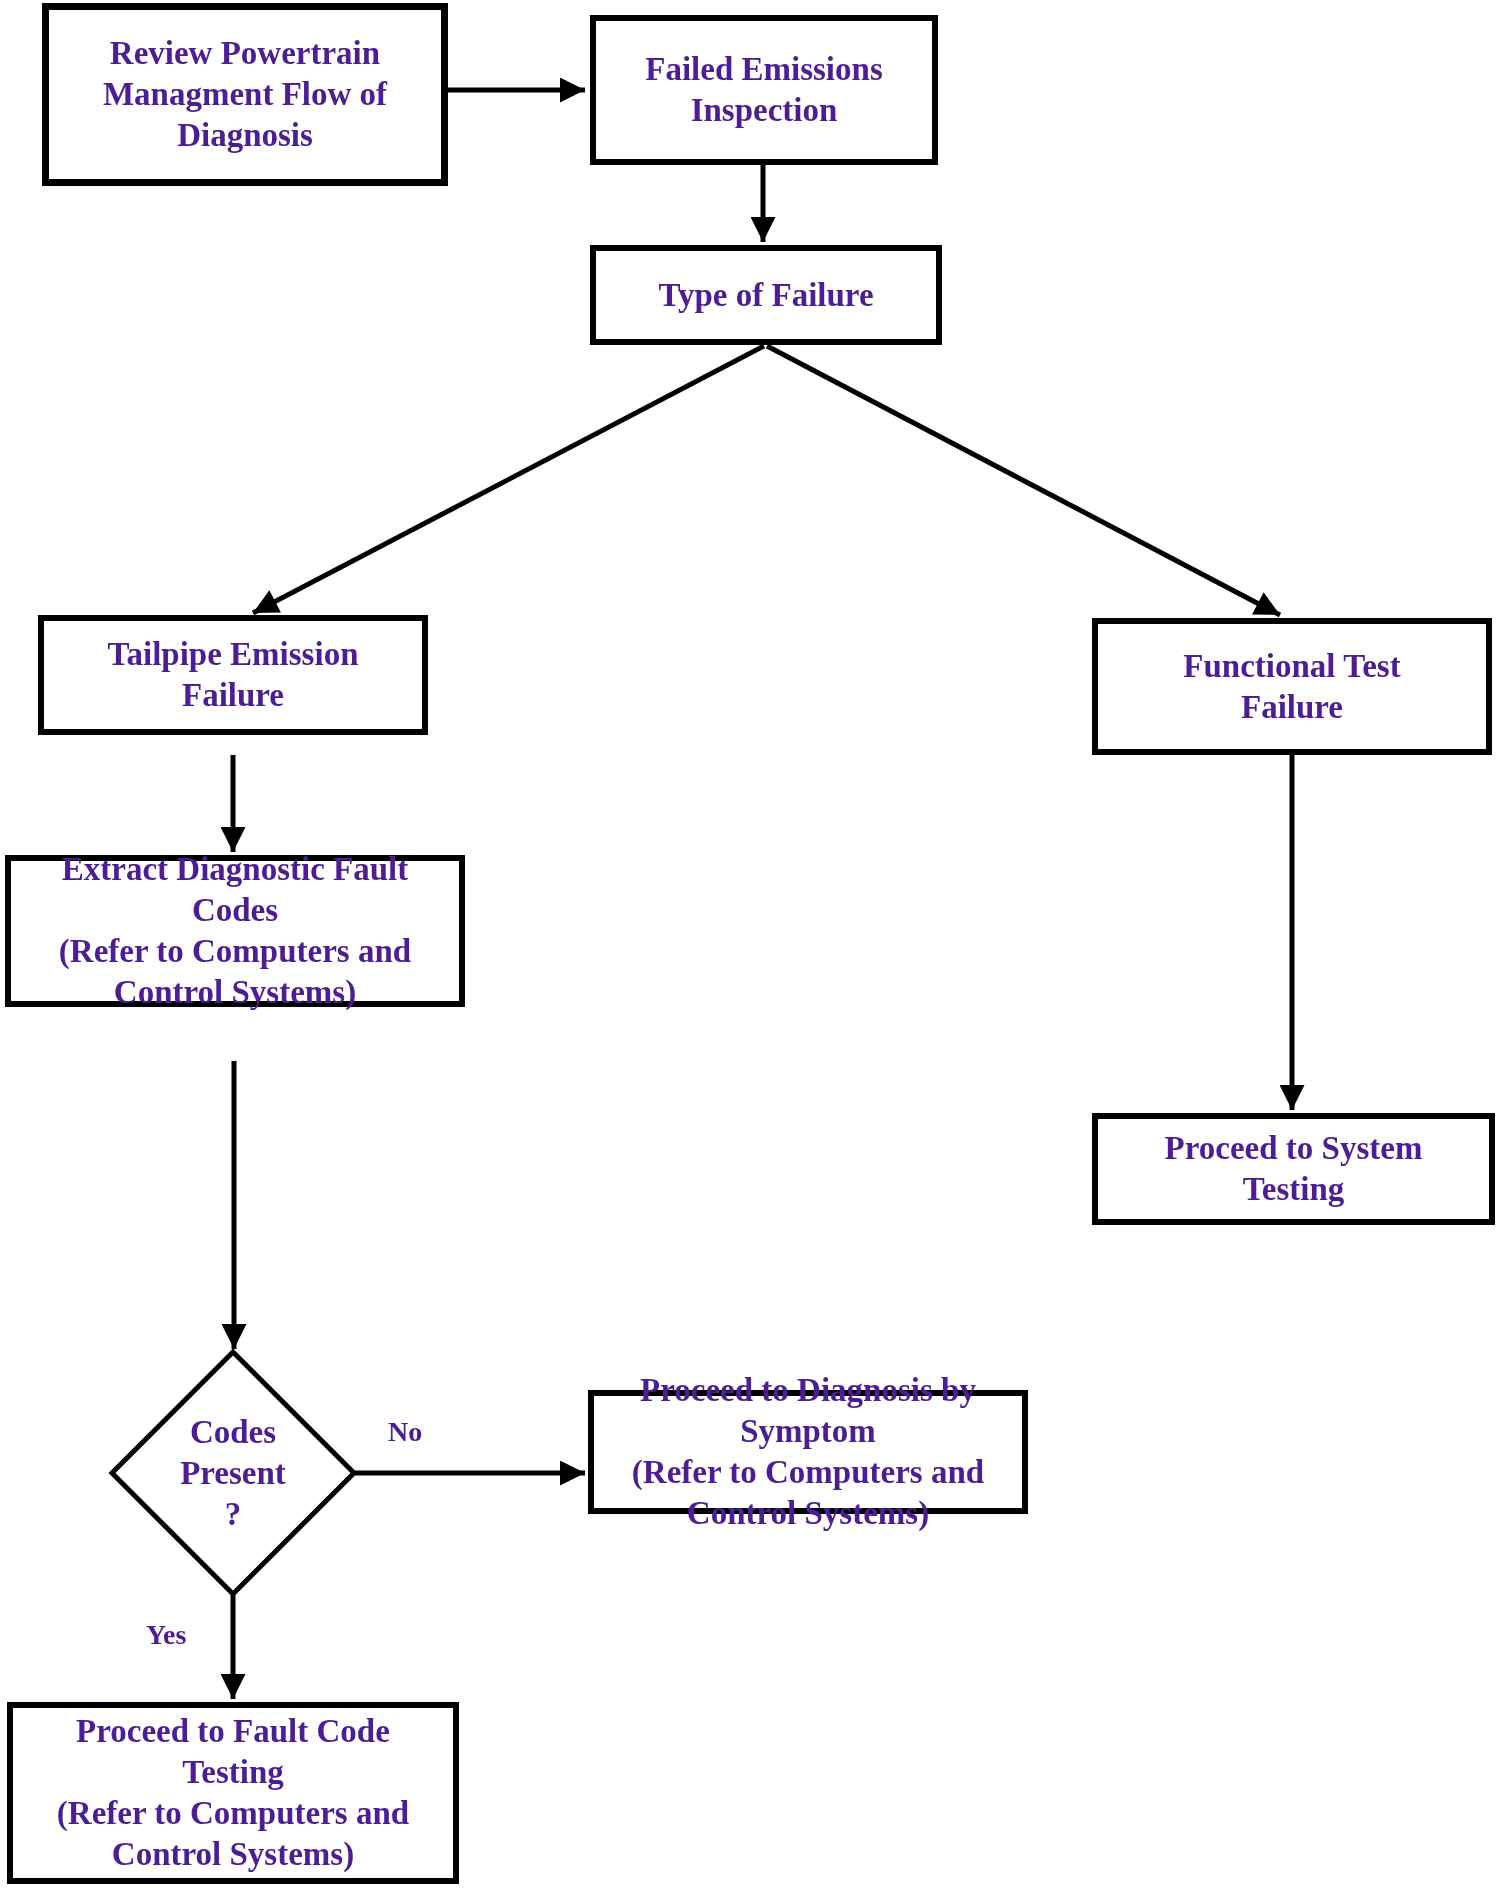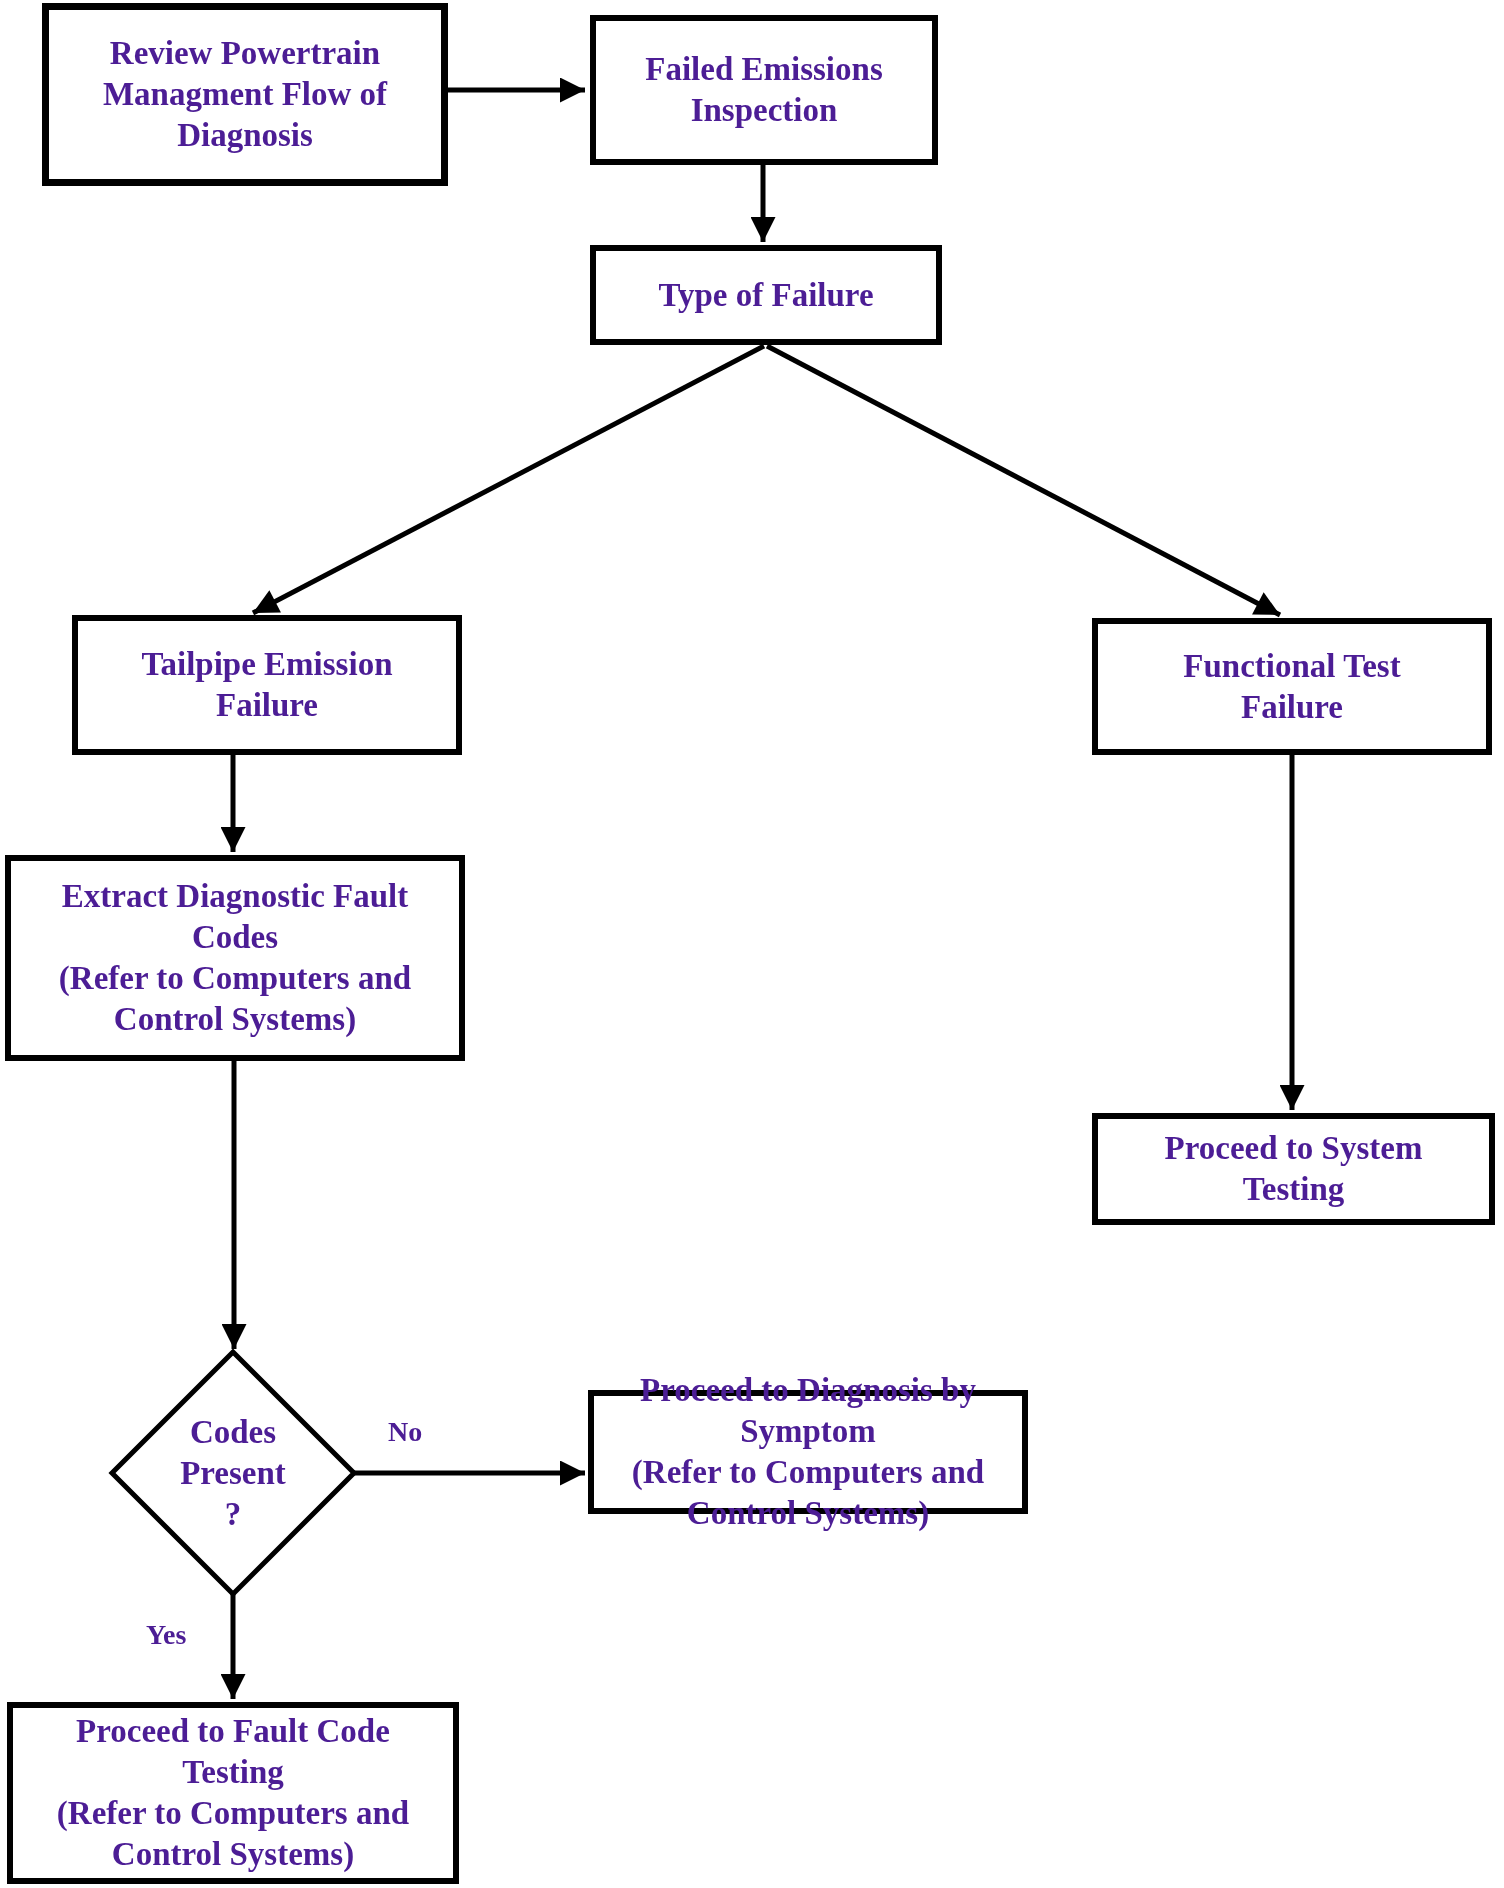--- a/index.html
+++ b/index.html
@@ -35,23 +35,23 @@
     text-align: center;
     font-weight: bold;
     font-size: 33px;
     line-height: 41px;
     white-space: pre-line;
   }
   .node span { white-space: pre-line; }
   #n-review     { left: 42px;   top: 3px;    width: 406px; height: 183px; border-width: 7px; }
   #n-failed     { left: 590px;  top: 15px;   width: 348px; height: 150px; }
   #n-type       { left: 590px;  top: 245px;  width: 352px; height: 100px; }
-  #n-tailpipe   { left: 38px;   top: 615px;  width: 390px; height: 140px; margin-left: 34px; }
+  #n-tailpipe   { left: 38px;   top: 615px;  width: 390px; height: 120px; }
   #n-functional { left: 1092px; top: 618px;  width: 400px; height: 137px; }
-  #n-extract    { left: 5px;    top: 855px;  width: 460px; height: 206px; }
+  #n-extract    { left: 5px;    top: 855px;  width: 460px; height: 152px; }
   #n-systest    { left: 1092px; top: 1113px; width: 403px; height: 112px; }
   #n-diagnosis  { left: 588px;  top: 1390px; width: 440px; height: 124px; }
   #n-faultcode  { left: 7px;    top: 1702px; width: 452px; height: 182px; }
   .diamond-label {
     position: absolute;
     left: 133px;
     top: 1393px;
     width: 200px;
     height: 160px;
     display: flex;

